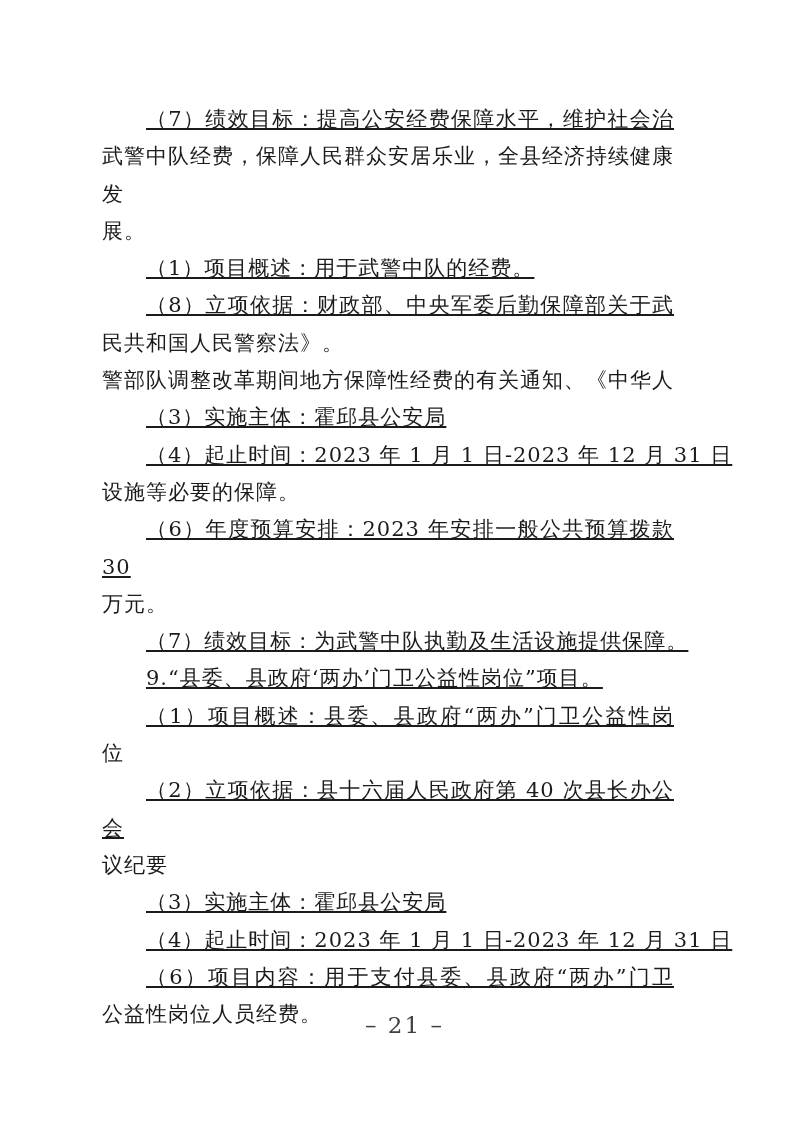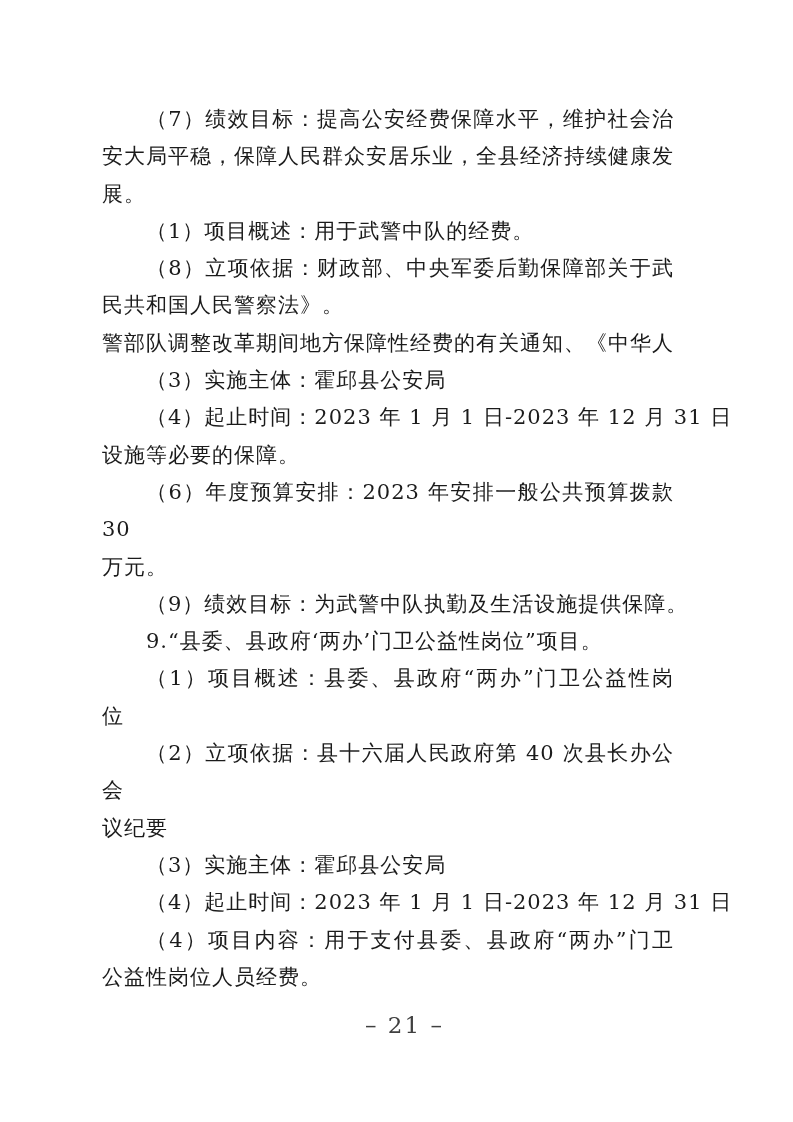--- a/index.html
+++ b/index.html
@@ -31,55 +31,56 @@
   }
   
   .line.j {
     white-space: normal;
     text-align: justify;
     text-align-last: justify;
   }
   
   .line.ind {
     text-indent: 44px;
+    text-decoration: underline;
   }
   .footer {
     position: absolute;
     left: 8px;
     top: 1012px;
     width: 100%;
     text-align: center;
     font-size: 23px;
     color: #404040;
     letter-spacing: 2px;
   }
 </style>
 </head>
 <body>
 
 <div class="page">
   <div class="content">
     <div class="line ind j">（7）绩效目标：提高公安经费保障水平，维护社会治</div>
-    <div class="line j">安大局平稳，保障人民群众安居乐业，全县经济持续健康发</div>
+    <div class="line j">武警中队经费，保障人民群众安居乐业，全县经济持续健康发</div>
     <div class="line">展。</div>
     <div class="line ind">（1）项目概述：用于武警中队的经费。</div>
     <div class="line ind j">（8）立项依据：财政部、中央军委后勤保障部关于武</div>
     <div class="line">民共和国人民警察法》。</div>
     <div class="line j">警部队调整改革期间地方保障性经费的有关通知、《中华人</div>
     <div class="line ind">（3）实施主体：霍邱县公安局</div>
     <div class="line ind">（4）起止时间：2023 年 1 月 1 日-2023 年 12 月 31 日</div>
     <div class="line">设施等必要的保障。</div>
     <div class="line ind j">（6）年度预算安排：2023 年安排一般公共预算拨款 30</div>
     <div class="line">万元。</div>
-    <div class="line ind">（9）绩效目标：为武警中队执勤及生活设施提供保障。</div>
+    <div class="line ind">（7）绩效目标：为武警中队执勤及生活设施提供保障。</div>
     <div class="line ind">9.“县委、县政府‘两办’门卫公益性岗位”项目。</div>
     <div class="line ind j">（1）项目概述：县委、县政府“两办”门卫公益性岗</div>
     <div class="line">位</div>
     <div class="line ind j">（2）立项依据：县十六届人民政府第 40 次县长办公会</div>
     <div class="line">议纪要</div>
     <div class="line ind">（3）实施主体：霍邱县公安局</div>
     <div class="line ind">（4）起止时间：2023 年 1 月 1 日-2023 年 12 月 31 日</div>
-    <div class="line ind j">（4）项目内容：用于支付县委、县政府“两办”门卫</div>
+    <div class="line ind j">（6）项目内容：用于支付县委、县政府“两办”门卫</div>
     <div class="line">公益性岗位人员经费。</div>
   </div>
 
   <div class="footer">– 21 –</div>
 </div>
 
 </body></html>

